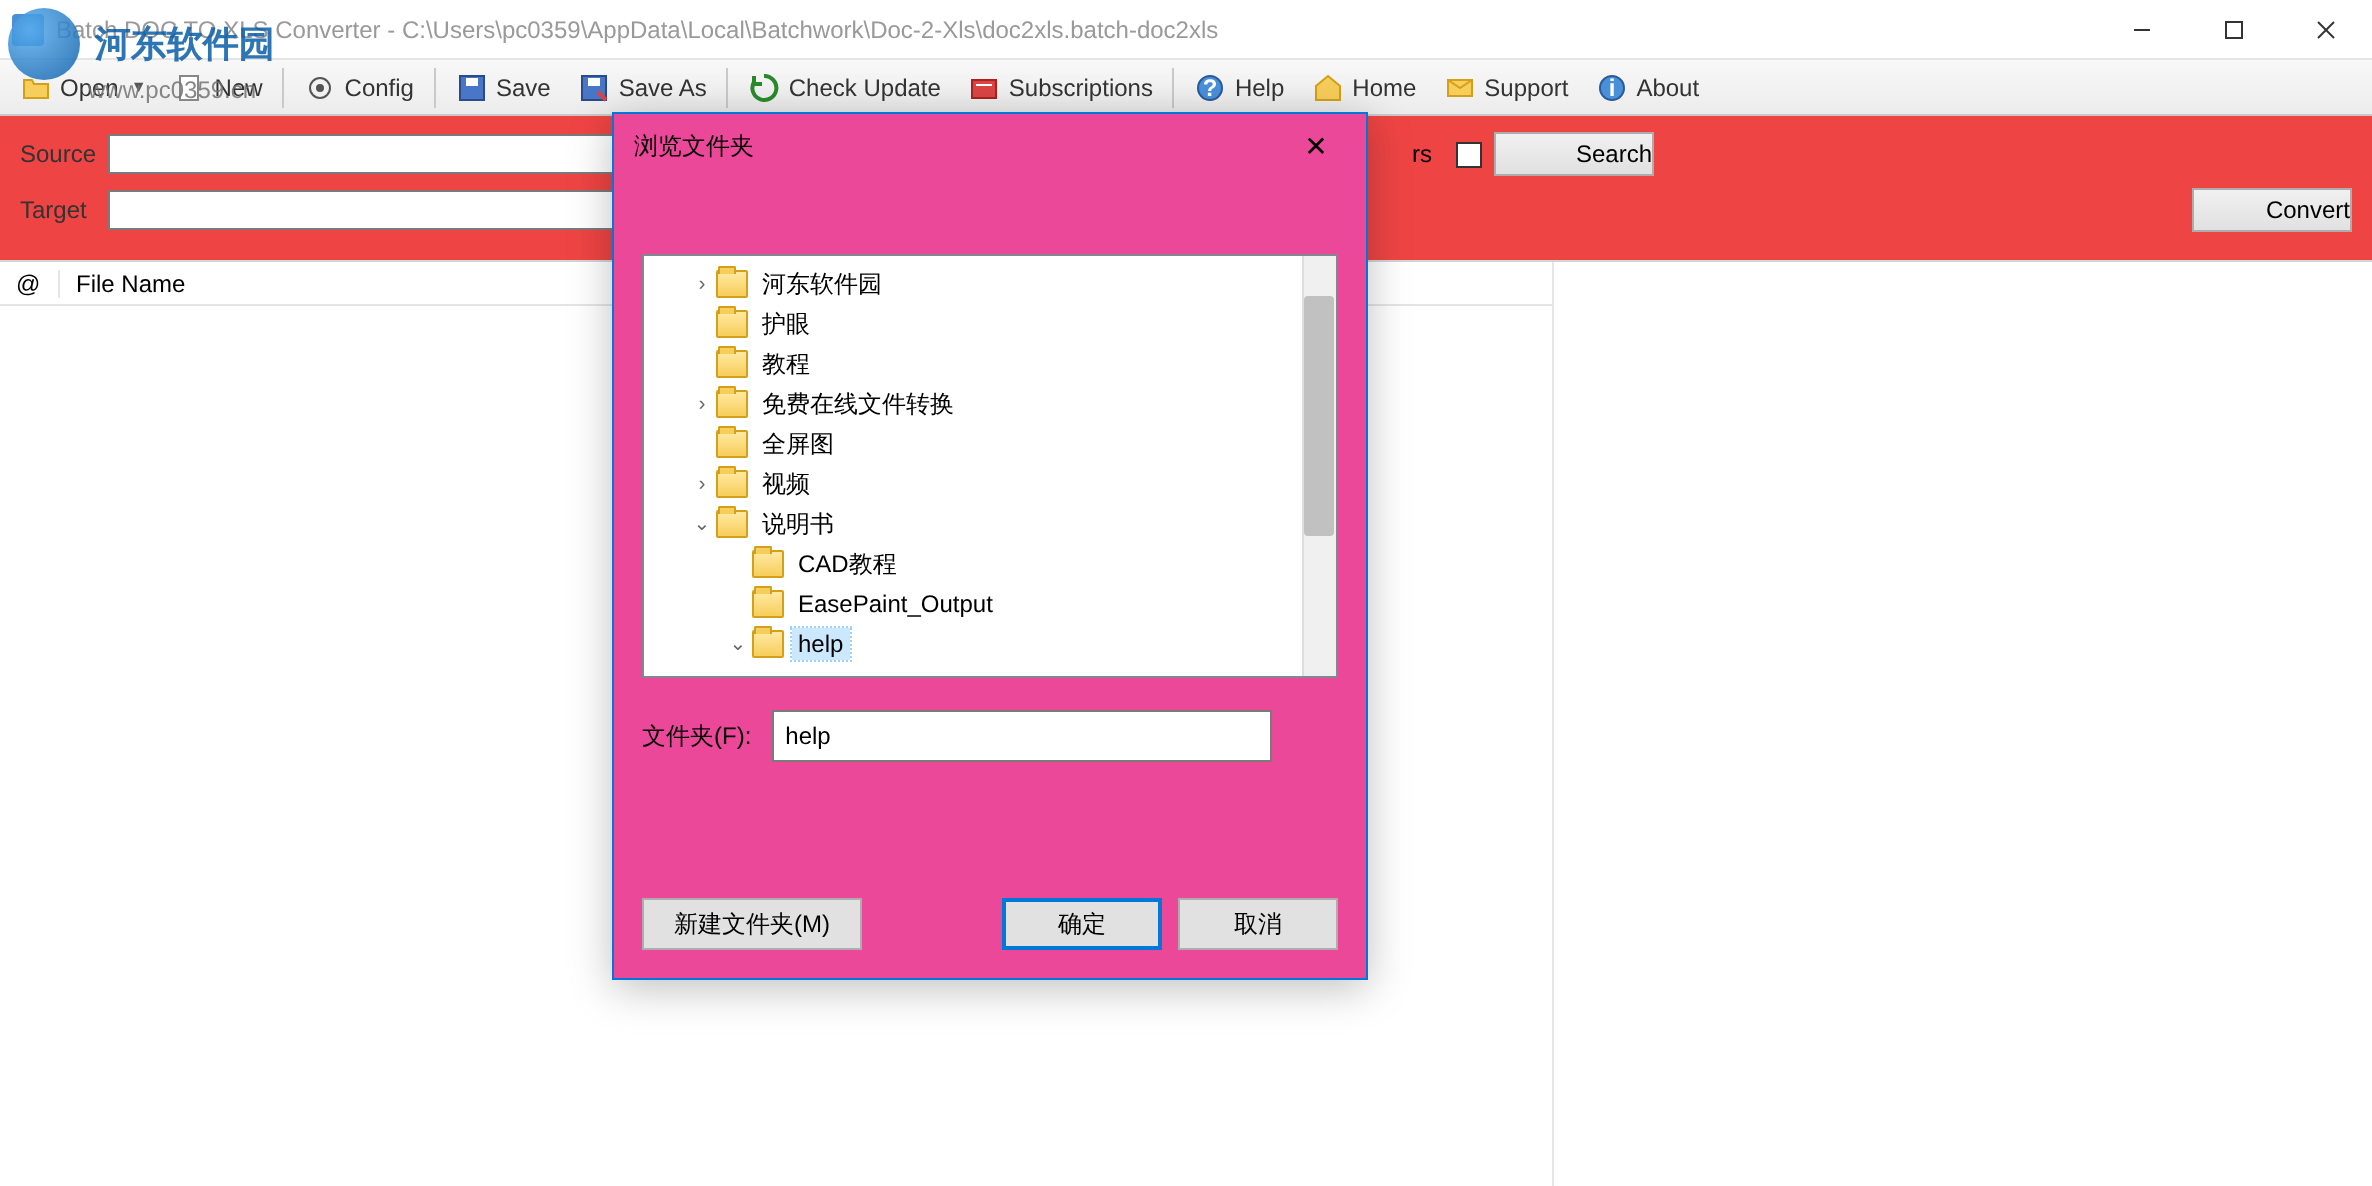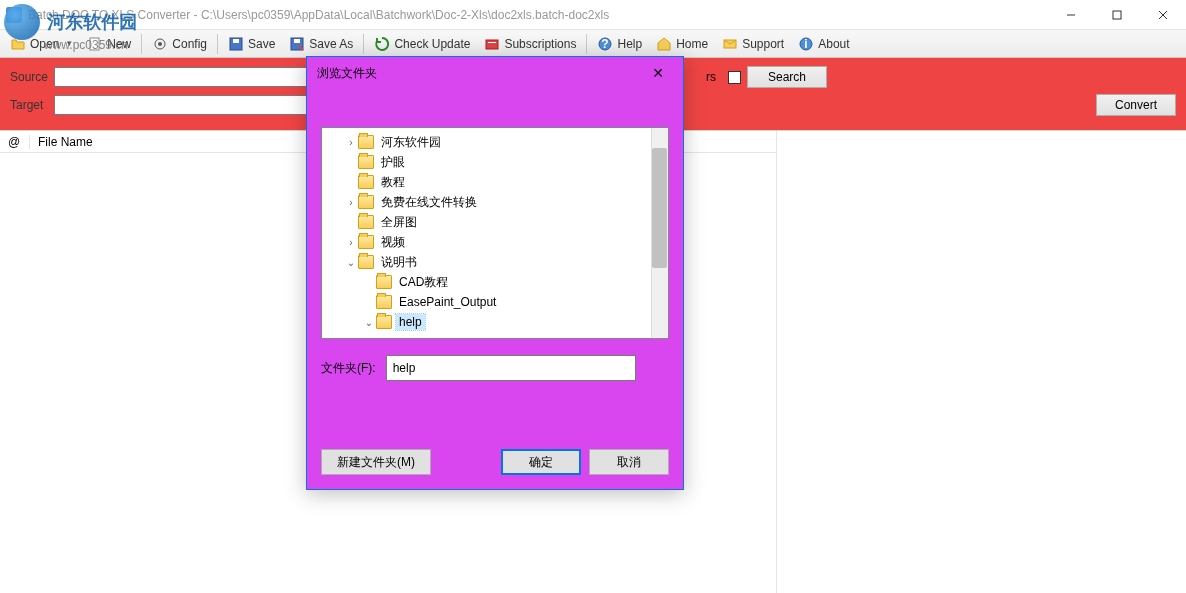--- a/index.html
+++ b/index.html
@@ -19,38 +19,38 @@
 .ticon { width: 16px; height: 16px; display: inline-block; }
 .dropdown-arrow { font-size: 8px; color: #555; margin-left: 2px; }
 
 
 .form-area { padding: 8px 10px; background: #ef4444; border-bottom: 1px solid #d4d4d4; }
 .form-row { display: flex; align-items: center; margin-bottom: 6px; gap: 6px; }
 .form-label { width: 38px; text-align: left; color: #333; }
 .form-input { flex: 1; height: 20px; border: 1px solid #7a7a7a; background: #fff; padding: 0 4px; }
 .checkbox-wrap { display: flex; align-items: center; gap: 4px; margin-left: 6px; }
 .checkbox { width: 13px; height: 13px; border: 1px solid #333; background: #fff; }
-.side-btn { width: 80px; height: 22px; border: 1px solid #adadad; background: linear-gradient(#f0f0f0,#e1e1e1); display: flex; align-items: center; justify-content: center; cursor: default; }
+.side-btn { width: 80px; height: 22px; border: 1px solid #adadad; background: linear-gradient(#f0f0f0,#e1e1e1); display: flex; align-items: center; justify-content: flex-end; cursor: default; }
 
 
 .list-area { display: flex; background: #fff; height: calc(100% - 30px - 28px - 70px); }
 .list-header { height: 22px; background: #fff; border-bottom: 1px solid #e5e5e5; display: flex; align-items: center; }
 .col-at { width: 30px; padding-left: 8px; border-right: 1px solid #e5e5e5; }
 .col-name { flex: 1; padding-left: 8px; }
 .list-body { flex: 1; }
 .right-panel { width: 410px; border-left: 1px solid #e5e5e5; }
 
 
 .watermark { position: absolute; top: 4px; left: 4px; pointer-events: none; opacity: 0.85; }
 .watermark .wm-logo { width: 36px; height: 36px; background: radial-gradient(circle at 30% 30%, #5bb0f0, #0a5da8); border-radius: 50%; display: inline-block; vertical-align: middle; }
 .watermark .wm-text { display: inline-block; vertical-align: middle; color: #0a5da8; font-weight: bold; font-size: 18px; margin-left: 4px; }
 .watermark .wm-url { color: #737373; font-size: 12px; margin-left: 40px; margin-top: -2px; }
 
 
-.modal { position: absolute; left: 306px; top: 56px; width: 378px; height: 434px; background: #d946ef; border: 1px solid #0078d7; box-shadow: 0 4px 20px rgba(0,0,0,.25); display: flex; flex-direction: column; }
+.modal { position: absolute; left: 306px; top: 56px; width: 378px; height: 434px; background: #ec4899; border: 1px solid #0078d7; box-shadow: 0 4px 20px rgba(0,0,0,.25); display: flex; flex-direction: column; }
 .modal-title { height: 32px; display: flex; align-items: center; padding: 0 10px; }
 .modal-title span { flex: 1; font-size: 12px; }
 .modal-close { width: 30px; height: 30px; display: flex; align-items: center; justify-content: center; font-size: 14px; cursor: default; }
 .modal-body { flex: 1; padding: 10px 14px; display: flex; flex-direction: column; gap: 10px; }
 .tree-box { border: 1px solid #828790; height: 212px; overflow: auto; background: #fff; padding: 4px 0; position: relative; }
 .tree-item { display: flex; align-items: center; height: 20px; cursor: default; }
 .tree-item.selected .tree-label { background: #cce8ff; outline: 1px dotted #99d1ff; }
 .expander { width: 14px; text-align: center; color: #666; font-size: 10px; }
 .folder-icon { width: 16px; height: 14px; background: linear-gradient(#ffe9a2,#f7ce5b); border: 1px solid #d4a017; border-radius: 1px; margin-right: 4px; position: relative; }
 .folder-icon::before { content:""; position:absolute; top:-3px; left:0; width:7px; height:3px; background:#f7ce5b; border:1px solid #d4a017; border-bottom:none; border-radius:1px 1px 0 0; }

